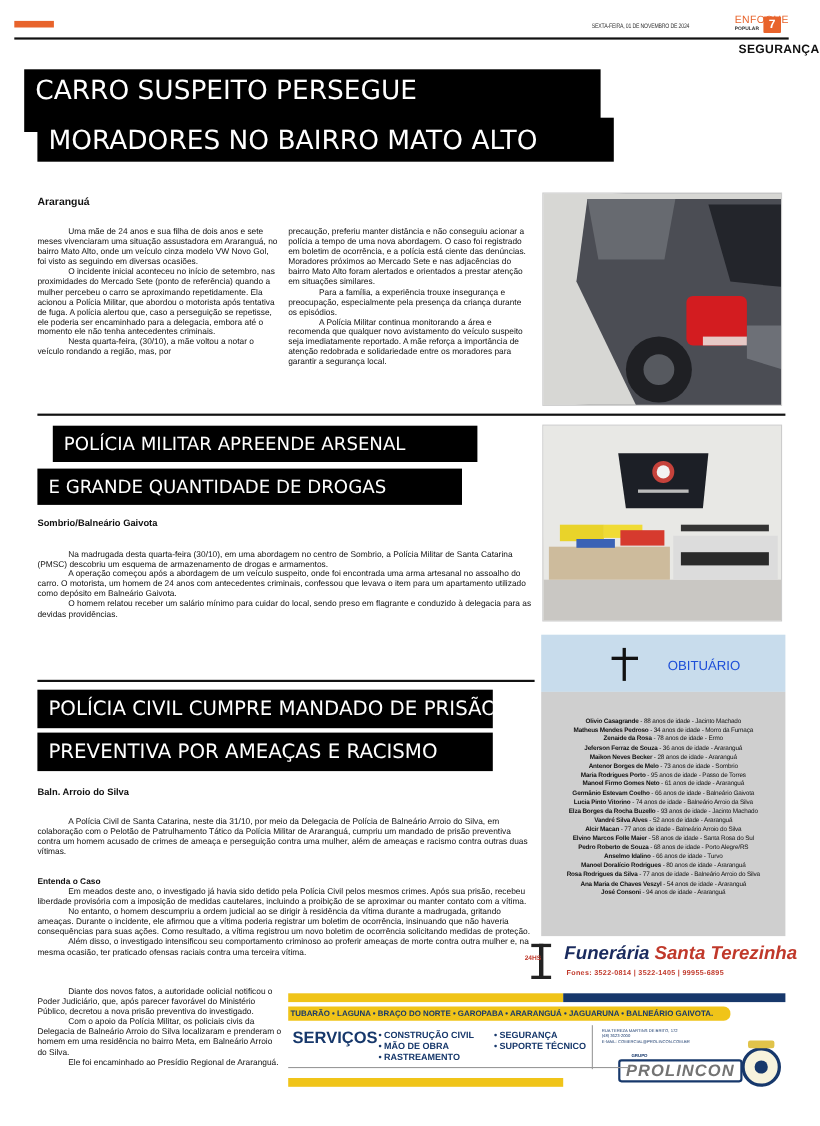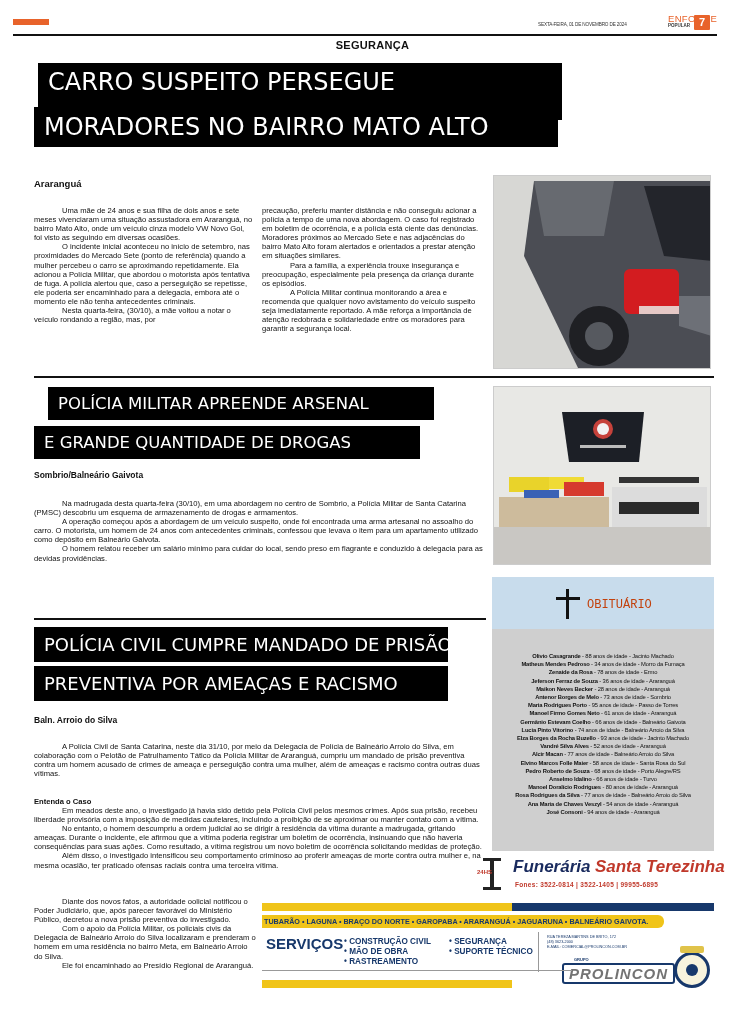--- a/index.html
+++ b/index.html
@@ -8,25 +8,25 @@
   .abs { position: absolute; }
 
   
   .top-orange { left: 13px; top: 19px; width: 36px; height: 6px; background: #e8632b; }
   .top-line { left: 13px; top: 34px; width: 704px; height: 2px; background: #111; }
   .date { left: 538px; top: 21px; font-size: 6px; letter-spacing: -0.2px; color: #333; font-family: "Liberation Sans", sans-serif; transform: scaleX(0.78); transform-origin: left center; white-space: nowrap; }
   .brand { left: 668px; top: 14px; }
   .brand-main { font-size: 9.5px; color: #e8632b; letter-spacing: 0.3px; font-family: "Liberation Sans", sans-serif; line-height: 9px; }
   .brand-sub { font-size: 4.5px; color: #333; font-weight: bold; line-height: 5px; }
   .page-num { left: 694px; top: 15px; width: 16px; height: 15px; background: #e8632b; color: #fff; font-size: 11px; font-weight: bold; text-align: center; line-height: 15px; border-radius: 1px; }
-  .section { left: 0; top: 39px; width: 745px; text-align: center; font-size: 11px; font-weight: bold; letter-spacing: 0.3px; }
+  .section { left: 0; top: 39px; width: 745px; text-align: right; font-size: 11px; font-weight: bold; letter-spacing: 0.3px; }
 
   
   .hbar { background: #000; color: #fff; font-family: "DejaVu Sans", sans-serif; white-space: nowrap; overflow: hidden; padding-left: 10px; }
-  .h1a { left: 38px; top: 63px; width: 524px; height: 57px; font-size: 24px; line-height: 39px; }
+  .h1a { left: 22px; top: 63px; width: 524px; height: 57px; font-size: 24px; line-height: 39px; }
   .h1b { left: 34px; top: 107px; width: 524px; height: 40px; font-size: 24px; line-height: 40px; }
   .h2a { left: 48px; top: 387px; width: 386px; height: 33px; font-size: 16.5px; line-height: 33px; }
   .h2b { left: 34px; top: 426px; width: 386px; height: 33px; font-size: 16.5px; line-height: 33px; }
   .h3a { left: 34px; top: 627px; width: 414px; height: 35px; font-size: 18px; line-height: 35px; }
   .h3b { left: 34px; top: 666px; width: 414px; height: 35px; font-size: 18px; line-height: 35px; }
 
   .sep { left: 34px; height: 2px; background: #111; width: 680px; }
 
   .loc { font-size: 9.5px; font-weight: bold; color: #111; }
   .body-text { font-size: 7.6px; line-height: 9.1px; color: #111; text-align: left; }
@@ -34,21 +34,21 @@
   .sub { font-size: 7.6px; font-weight: bold; }
 
   
   .photo { border: 1px solid #ccc; overflow: hidden; }
   .car { left: 493px; top: 175px; width: 218px; height: 194px; background: linear-gradient(100deg, #d9d9d6 0%, #cfcfcc 25%, #3a3b40 30%, #4a4c53 55%, #5c5f66 70%, #3c3d43 100%); }
   .arsenal { left: 493px; top: 386px; width: 218px; height: 179px; background: linear-gradient(180deg, #e9e9e6 0%, #e4e4e0 55%, #d9d6d0 62%, #c5c3c0 100%); }
 
   
   .obit-head { left: 492px; top: 577px; width: 222px; height: 52px; background: #c8dcec; }
   .obit-body { left: 492px; top: 629px; width: 222px; height: 222px; background: #cfcfcf; }
-  .obit-title { font-size: 12px; color: #c2410c; font-family: Liberation Mono, monospace; }
+  .obit-title { font-size: 12px; color: #1d4ed8; font-family: Liberation Sans, sans-serif; margin-left: 20px; }
   .obit-list { font-size: 5.8px; line-height: 8.2px; text-align: center; color: #111; letter-spacing: -0.15px; }
   .obit-list b { font-weight: bold; }
 
   
   .funeral { left: 475px; top: 853px; width: 218px; height: 40px; }
   .fun-name { font-style: italic; font-weight: bold; font-size: 17px; }
   .fun-phones { font-size: 6.5px; color: #c0392b; font-weight: bold; letter-spacing: 0.3px; }
 
   
   .ad { left: 262px; top: 900px; width: 455px; height: 100px; background: #fff; }

